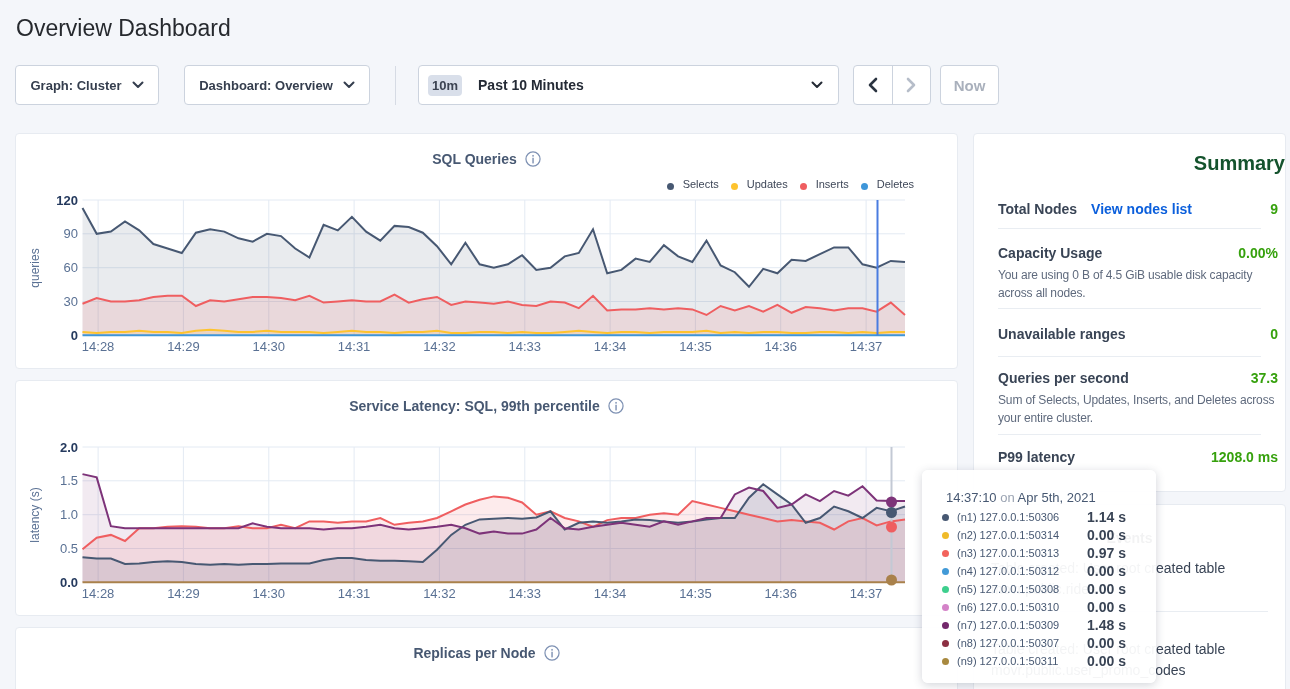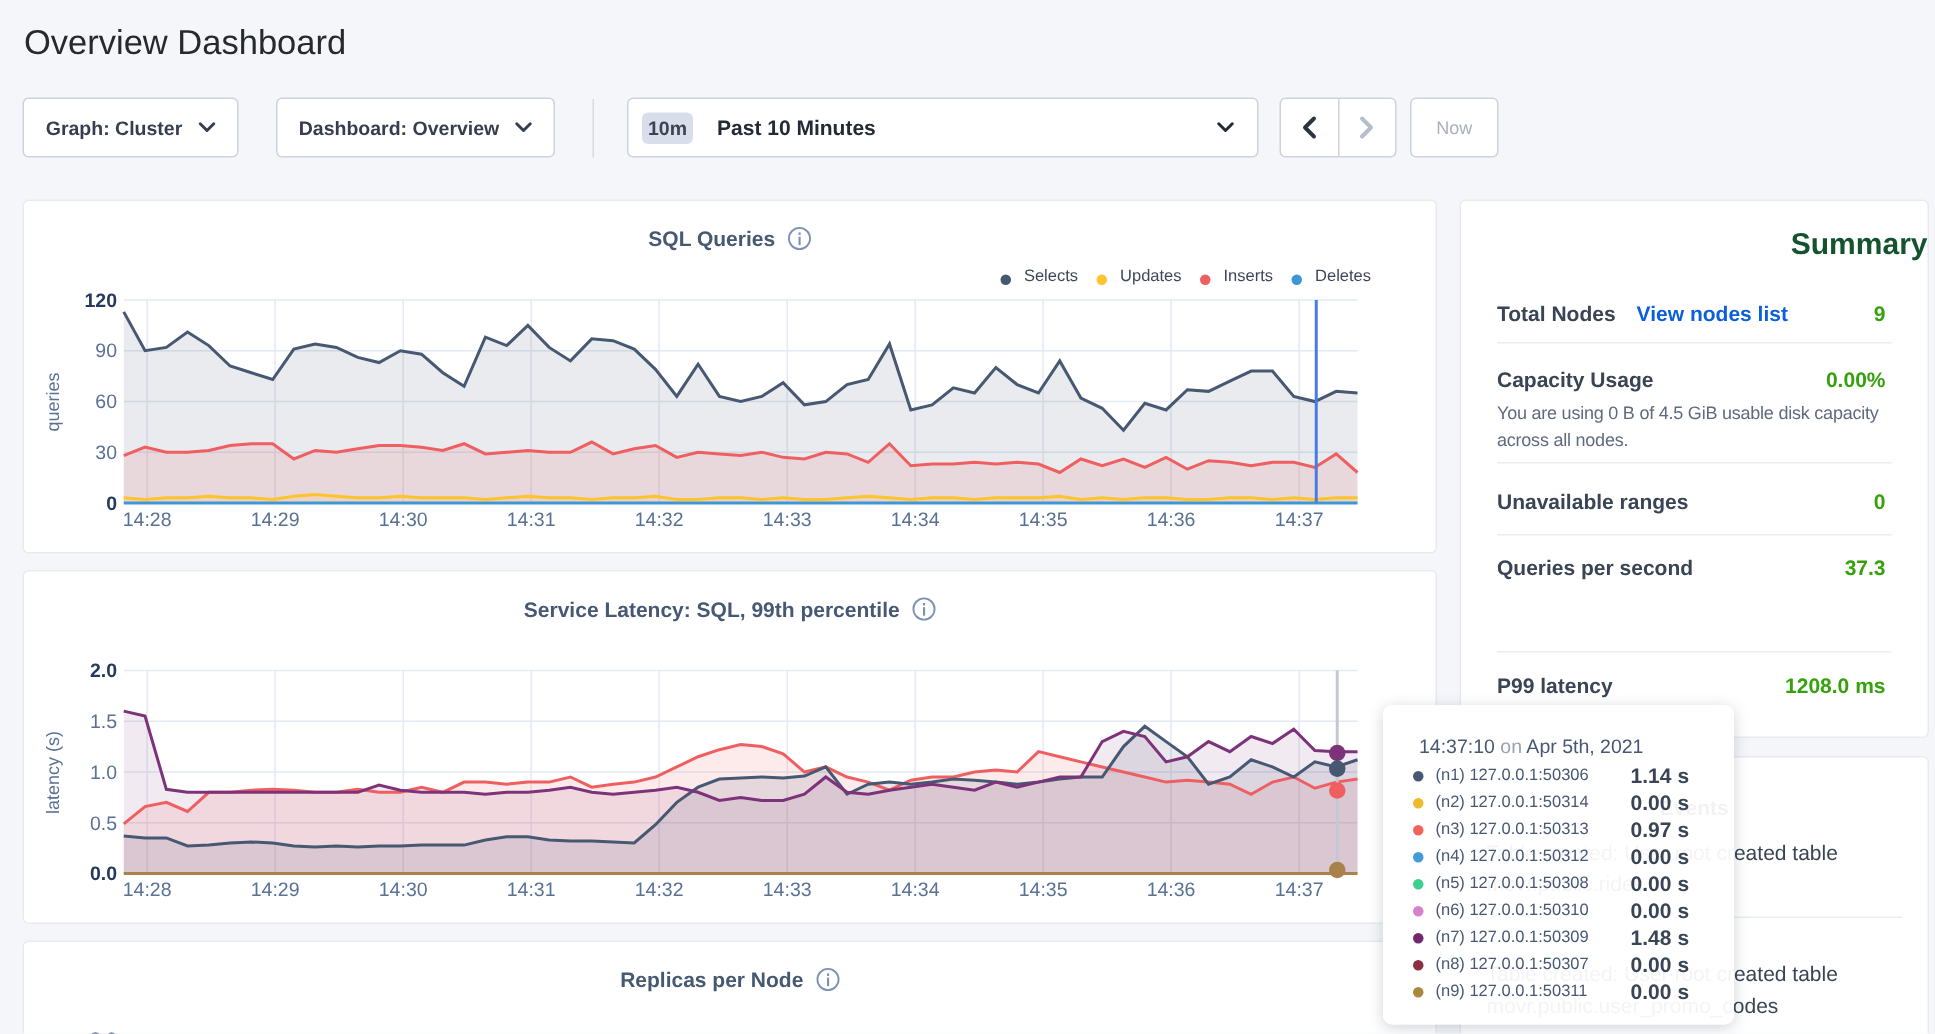--- a/index.html
+++ b/index.html
@@ -12,21 +12,21 @@
 .badge { background:#d9dfea; border-radius:4px; font-size:13px; font-weight:bold; color:#3c4352;
   padding:3px 4px; margin-left:9px; }
 .tsel { justify-content:flex-start; }
 .tlabel { font-size:14px; font-weight:bold; color:#242a35; margin-left:16px; }
 .card { position:absolute; background:#fff; border:1px solid #e7ebf1; border-radius:4px; }
 .ctitle { position:absolute; top:17px; left:0; width:100%; display:flex; align-items:flex-start;
   justify-content:center; font-size:14px; font-weight:bold; color:#475872; }
 .legend { position:absolute; top:44px; right:43px; display:flex; font-size:11px; color:#3e4758; }
 .li { display:flex; align-items:flex-end; margin-left:12px; }
 .ld { width:7px; height:7px; border-radius:50%; margin-right:9px; display:inline-block; }
-.srow { position:absolute; left:24px; right:28px; display:flex; align-items:baseline; }
+.srow { position:absolute; left:24px; right:7px; display:flex; align-items:baseline; }
 .slbl { font-size:14px; font-weight:bold; color:#394455; }
 .slink { font-size:14px; font-weight:bold; color:#0b5fdc; margin-left:14px; }
 .sval { margin-left:auto; font-size:14px; font-weight:bold; color:#36a10d; }
 .scap { position:absolute; left:24px; right:10px; font-size:12px; letter-spacing:-0.15px; color:#5f6a7d; line-height:18px; white-space:nowrap; }
 .sdiv { position:absolute; left:24px; right:24px; height:1px; background:#e9edf2; }
 .ev { position:absolute; left:17px; width:250px; font-size:14px; color:#394455; line-height:21px; }
 .tooltip { position:absolute; left:922px; top:470px; width:234px; height:213px;
   background:rgba(255,255,255,0.94); border-radius:6px; box-shadow:0 2px 10px rgba(50,60,80,0.22);
   z-index:40; }
 .ttime { position:absolute; left:24px; top:20px; font-size:13px; color:#475872; }
@@ -70,21 +70,21 @@
         <path d="M9 2 L3 8 L9 14" fill="none" stroke="#2b3441" stroke-width="2.6" stroke-linecap="round" stroke-linejoin="round"></path>
       </svg>
     </div>
   <div style="flex:1;height:100%;display:flex;align-items:center;justify-content:center">
     <svg width="11" height="16" viewBox="0 0 11 16">
         <path d="M2 2 L8 8 L2 14" fill="none" stroke="#b6bdc9" stroke-width="2.6" stroke-linecap="round" stroke-linejoin="round"></path>
       </svg>
     </div>
 </div>
 <div class="abs ctl" style="left:940px;width:59px">
-    <span style="font-size:12px;font-weight:normal;color:#a9b0bc">Now</span>
+    <span style="font-size:15px;font-weight:bold;color:#a9b0bc">Now</span>
   </div>
 
 <div class="card" style="left:15px;top:133px;width:943px;height:236px">
   <div class="ctitle">SQL Queries <svg width="16" height="16" viewBox="0 0 17 17" style="margin-left:8px">
         <circle cx="8.5" cy="8.5" r="7.5" fill="none" stroke="#7e91b3" stroke-width="1.3"></circle>
         <rect x="7.8" y="7.2" width="1.5" height="6" fill="#7e91b3"></rect>
         <rect x="7.8" y="4.2" width="1.5" height="1.8" fill="#7e91b3"></rect>
       </svg></div>
   <div class="legend">
       <span class="li"><span class="ld" style="background:#475872"></span>Selects</span>
@@ -213,20 +213,21 @@
   <div class="sdiv" style="top:174px"></div>
   <div class="srow" style="top:192px">
       <span class="slbl">Unavailable ranges</span>
       <span class="sval">0</span>
     </div>
   <div class="sdiv" style="top:222px"></div>
   <div class="srow" style="top:236px">
       <span class="slbl">Queries per second</span>
       <span class="sval">37.3</span>
     </div>
+  <div class="scap" style="top:257px">Sum of Selects, Updates, Inserts, and Deletes across<br>your entire cluster.</div>
   <div class="sdiv" style="top:300px"></div>
   <div class="srow" style="top:315px">
       <span class="slbl">P99 latency</span>
       <span class="sval">1208.0 ms</span>
     </div>
 </div>
 
 <div class="card" style="left:973px;top:504px;width:313px;height:236px">
   <div style="position:absolute;top:25px;width:100%;text-align:center;font-size:14px;font-weight:bold;color:#242a35">Events</div>
   <div class="ev" style="top:53px">Table created: User root created table movr.public.rides</div>

